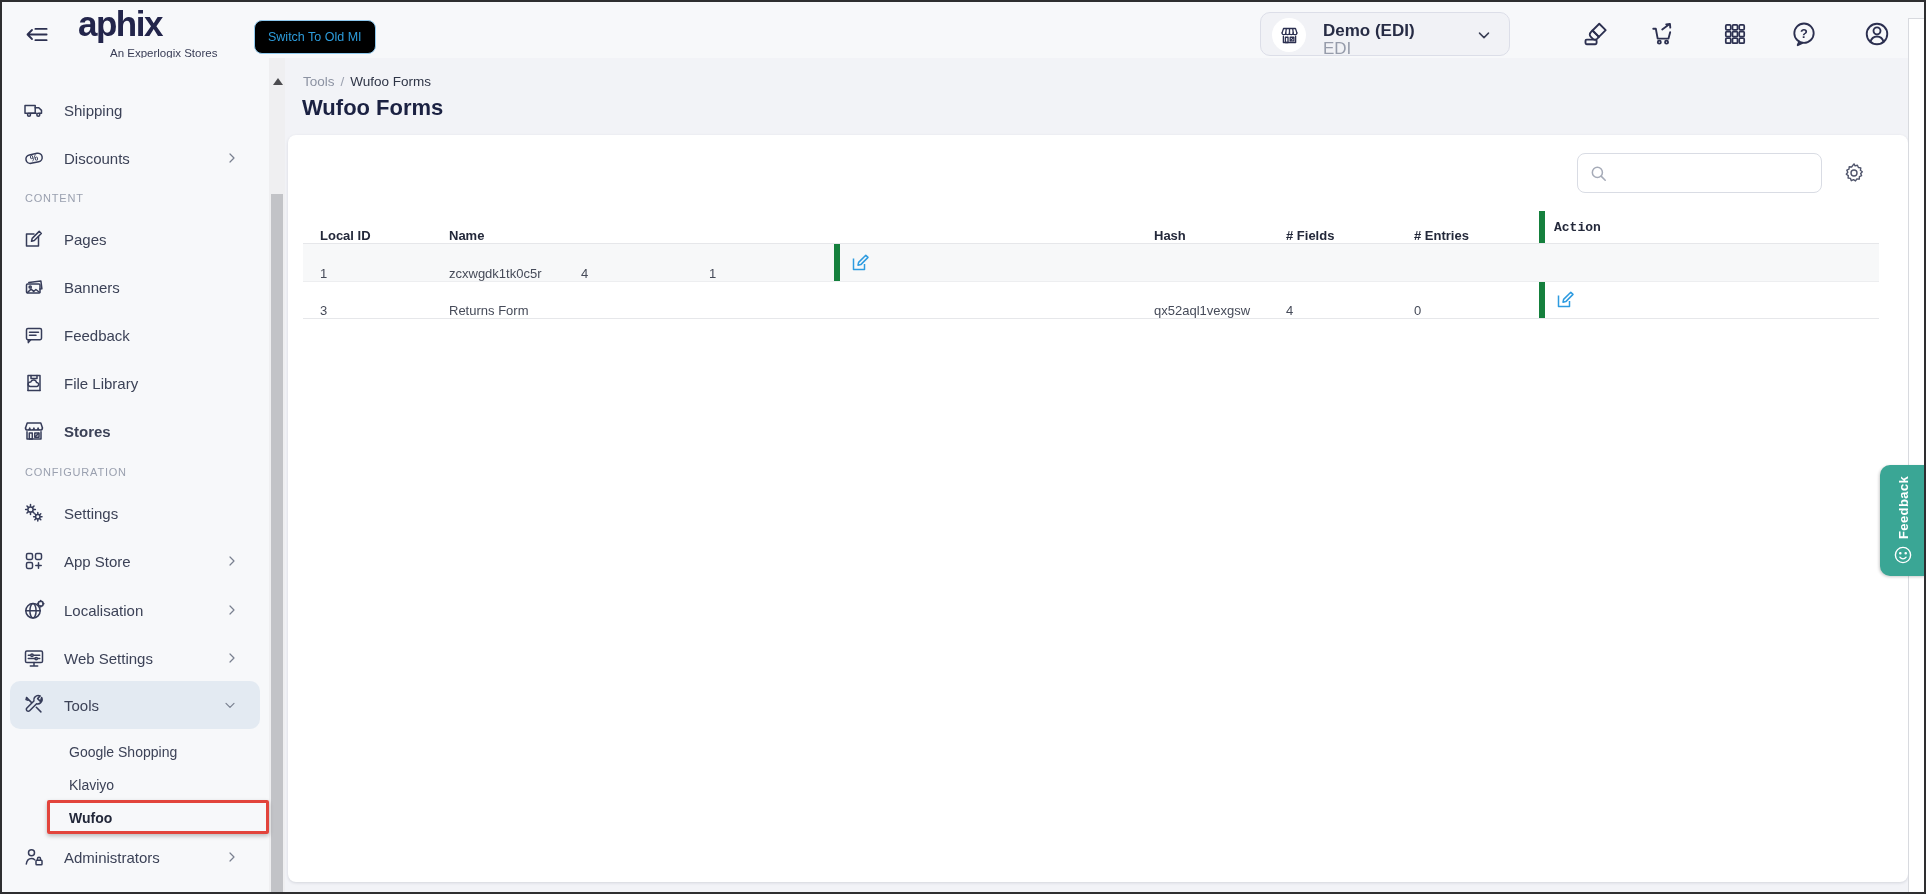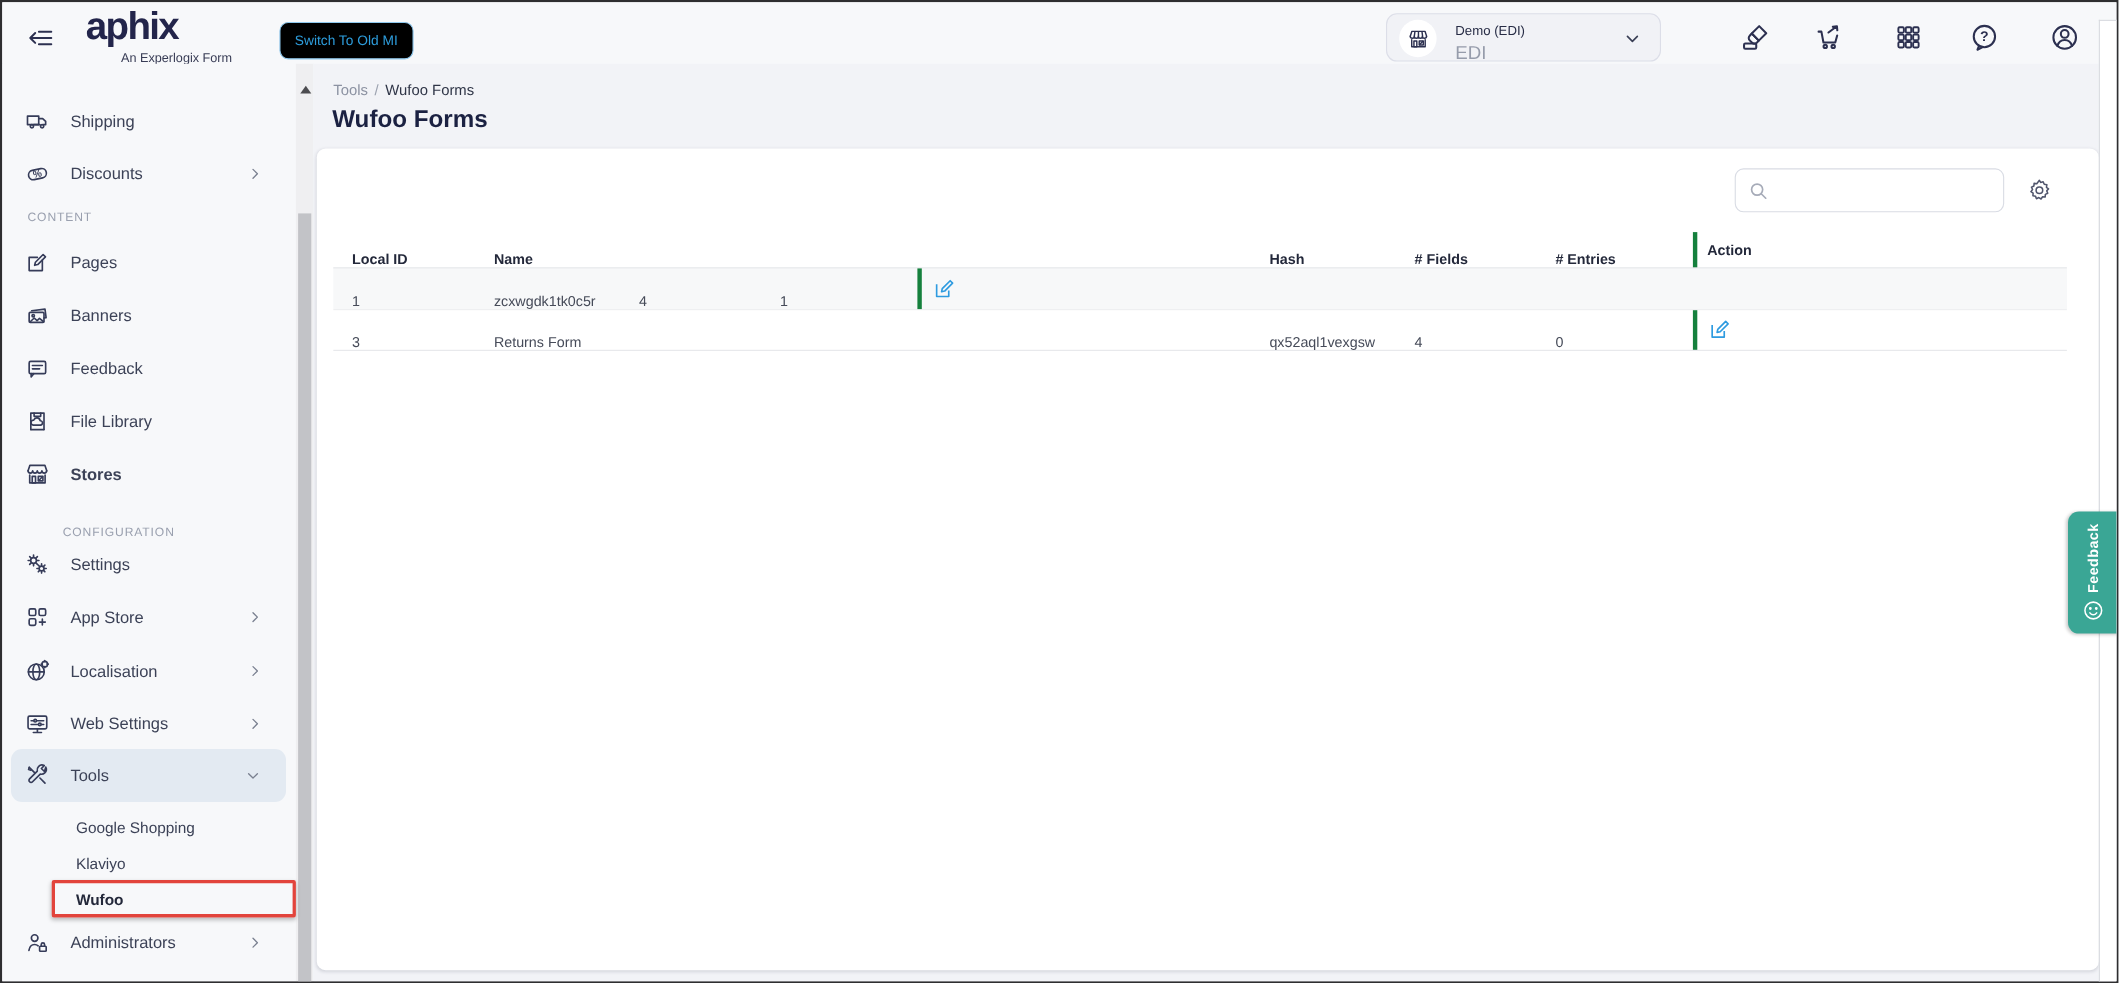--- a/index.html
+++ b/index.html
@@ -8,21 +8,21 @@
 
   
   #topbar{position:absolute;left:0;top:0;width:1926px;height:56px;background:#F7F8FA;}
   .iconbtn{position:absolute;width:36px;height:36px;top:14px;display:flex;align-items:center;justify-content:center;cursor:pointer;}
   .iconbtn svg{stroke:#2C3050;fill:none;stroke-width:1.6;stroke-linecap:round;stroke-linejoin:round;}
   #logo-word{position:absolute;left:76px;top:2px;font-size:35px;font-weight:700;letter-spacing:-1.5px;color:#23254B;}
   #logo-tag{position:absolute;left:108px;top:45px;font-size:11.5px;color:#383C55;}
   #switch-btn{position:absolute;left:252px;top:18px;height:34px;padding:0 13px;background:#000000;border:1px solid #8FC9EE;border-radius:8px;color:#2D9CDB;font-size:12.5px;display:flex;align-items:center;cursor:pointer;}
   #store-sel{position:absolute;left:1258px;top:10px;width:250px;height:44px;background:#F1F2F6;border:1px solid #DCDEE8;border-radius:10px;cursor:pointer;}
   #store-sel .circ{position:absolute;left:11px;top:5px;width:34px;height:34px;border-radius:50%;background:#fff;display:flex;align-items:center;justify-content:center;}
-  #store-sel .nm{position:absolute;left:62px;top:8px;font-size:12px;font-weight:400;color:#272C45;}
+  #store-sel .nm{position:absolute;left:62px;top:8px;font-size:17px;font-weight:700;color:#272C45;}
   #store-sel .sb{position:absolute;left:62px;top:26px;font-size:17px;color:#969CAB;}
   #store-sel .chev{position:absolute;right:16px;top:13px;}
 
   
   #sidebar{position:absolute;left:0;top:56px;width:267px;height:838px;background:#F7F8FA;}
   .srow{position:absolute;left:0;width:265px;height:48px;display:flex;align-items:center;cursor:pointer;}
   .srow .sic{position:absolute;left:20px;width:24px;height:24px;}
   .sic svg{stroke:#363C59;fill:none;stroke-width:1.5;stroke-linecap:round;stroke-linejoin:round;}
   .srow .lbl{position:absolute;left:62px;font-size:15px;color:#3C4257;}
   .srow .chev{position:absolute;left:222px;top:50%;margin-top:-8px;}
@@ -58,21 +58,21 @@
   #tbl-gear svg{stroke:#50556C;fill:none;stroke-width:1.4;stroke-linejoin:round;}
 
   
   #tbl{position:absolute;left:301px;top:209px;width:1576px;font-size:13px;}
   .trow{display:flex;align-items:flex-end;}
   .c0{width:146px;padding-left:17px;}
   .c1{width:705px;}
   .c2{width:132px;}
   .c3{width:128px;}
   .c4{width:125px;}
-  .c5{width:340px;border-left:4px solid #15803d;padding-left:9px;align-self:stretch;display:flex;align-items:center;}
+  .c5{width:340px;border-left:6px solid #15803d;padding-left:9px;align-self:stretch;display:flex;align-items:center;font-family:Liberation Mono, monospace;}
   #tbl .thead{height:32px;font-weight:700;color:#23283A;}
   #tbl .r{height:38px;color:#464B59;border-top:1px solid #E6E7EA;}
   #tbl .r.odd{background:#F7F8F9;}
   #tbl .r:last-child{border-bottom:1px solid #E6E7EA;border-top:1px solid #EDEEF0;}
   .edit-btn{width:22px;height:22px;cursor:pointer;display:flex;align-items:center;justify-content:center;}
 
   
   #right-strip{position:absolute;left:1906px;top:16px;width:18px;height:878px;background:#fff;border-left:1px solid #D8DADF;border-top:1px solid #D8DADF;z-index:4;}
   #feedback{position:absolute;left:1878px;top:463px;width:46px;height:111px;background:#3AA695;border-radius:10px 0 0 10px;box-shadow:-1px 1px 3px rgba(0,0,0,.2);z-index:8;cursor:pointer;}
   #feedback .vtxt{position:absolute;left:0;top:6px;width:46px;height:72px;display:flex;align-items:center;justify-content:center;writing-mode:vertical-rl;transform:rotate(180deg);color:#fff;font-size:13px;font-weight:700;letter-spacing:.4px;}
@@ -83,21 +83,21 @@
 
 <div id="screen">
 
   <div id="topbar">
     <div class="iconbtn" style="left:16px;">
       <svg width="27" height="27" viewBox="0 0 24 24">
           <path d="M11 7h10M11 17h10M21 12H4M8 8l-4 4 4 4"></path>
         </svg>
     </div>
     <div id="logo-word">aphix</div>
-    <div id="logo-tag">An Experlogix Form</div>
+    <div id="logo-tag">An Experlogix Stores</div>
     <div id="switch-btn">Switch To Old MI</div>
 
     <div id="store-sel">
       <div class="circ">
         <svg width="21" height="21" viewBox="0 0 24 24" style="stroke:#2C3050;fill:none;stroke-width:1.5;stroke-linecap:round;stroke-linejoin:round;">
           <path d="M3.5 9 5.2 4h13.6L20.5 9"></path>
           <path d="M3.5 9c0 1.2 1 2.1 2.1 2.1s2.1-.9 2.1-2.1c0 1.2 1 2.1 2.1 2.1s2.1-.9 2.1-2.1c0 1.2 1 2.1 2.1 2.1s2.1-.9 2.1-2.1c0 1.2 1 2.1 2.1 2.1s2.2-.9 2.2-2.1"></path>
           <path d="M5 12.8V20h14v-7.2"></path>
           <path d="M8.3 4.6 7.7 9M12 4.6V9M15.7 4.6l.6 4.4"></path>
           <rect x="7.3" y="14" width="3" height="6"></rect>
@@ -228,21 +228,21 @@
             <path d="M3.5 9 5.2 4h13.6L20.5 9"></path>
             <path d="M3.5 9c0 1.2 1 2.1 2.1 2.1s2.1-.9 2.1-2.1c0 1.2 1 2.1 2.1 2.1s2.1-.9 2.1-2.1c0 1.2 1 2.1 2.1 2.1s2.1-.9 2.1-2.1c0 1.2 1 2.1 2.1 2.1s2.2-.9 2.2-2.1"></path>
             <path d="M5 12.8V20h14v-7.2"></path>
             <rect x="7.3" y="14" width="3" height="6"></rect>
             <rect x="12.8" y="14" width="4.2" height="4.2"></rect>
             <path d="M13.2 17.8l3.4-3.4"></path>
           </svg></span>
       <span class="lbl">Stores</span>
     </div>
 
-    <div class="ssec" style="top:420px;margin-left:32px;">CONFIGURATION</div>
+    <div class="ssec" style="top:408px;">CONFIGURATION</div>
 
     <div class="srow" style="top:431px;">
       <span class="sic"><svg width="24" height="24" viewBox="0 0 24 24">
             <circle cx="8.5" cy="8.5" r="2.6"></circle>
             <path d="M8.5 3.6v1.6M8.5 11.8v1.6M3.6 8.5h1.6M11.8 8.5h1.6M5 5l1.1 1.1M10.9 10.9 12 12M12 5l-1.1 1.1M6.1 10.9 5 12"></path>
             <circle cx="15.8" cy="15.8" r="2.2"></circle>
             <path d="M15.8 11.6v1.4M15.8 18.6V20M11.6 15.8h1.4M18.6 15.8H20M12.8 12.8l1 1M17.8 17.8l1 1M18.8 12.8l-1 1M13.8 17.8l-1 1"></path>
           </svg></span>
       <span class="lbl">Settings</span>
     </div>

